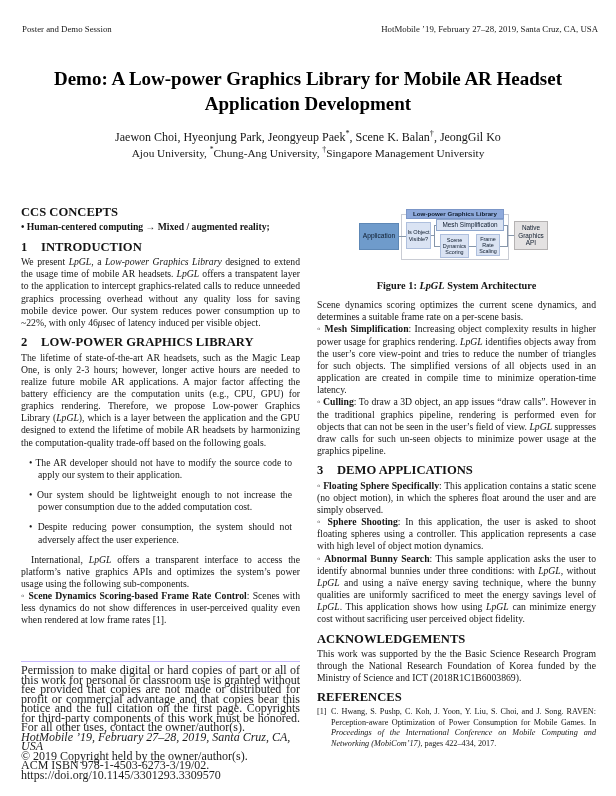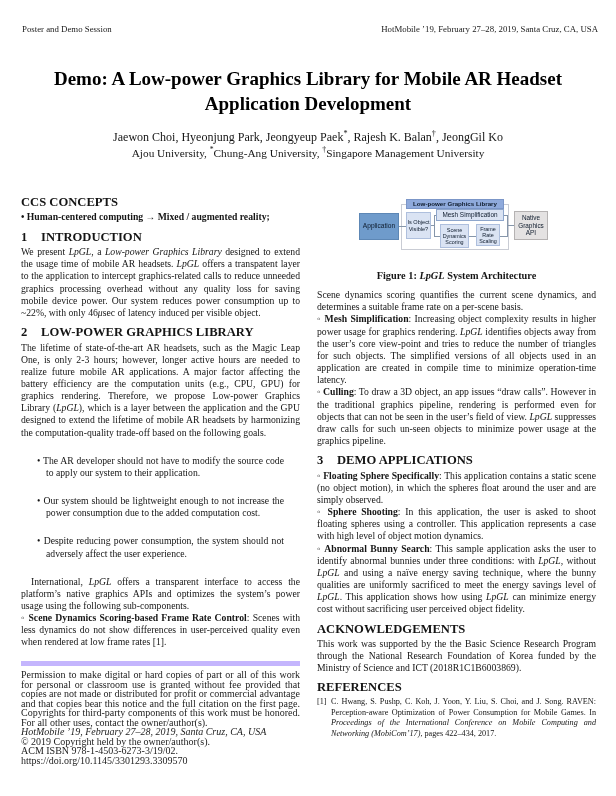--- a/index.html
+++ b/index.html
@@ -16,42 +16,42 @@
     position:absolute; top:66px; left:30px; width:556px; text-align:center;
     font-weight:700; font-size:19px; line-height:1.34; color:#000;
   }
   .authors {
     position:absolute; top:129px; left:0; width:616px; text-align:center; font-size:12px;
   }
   .affiliations {
     position:absolute; top:145px; left:0; width:616px; text-align:center; font-size:11.3px;
   }
   .col {
-    position:absolute; top:194px; width:279px;
+    position:absolute; top:204px; width:279px;
     font-size:9.7px; line-height:12.15px; text-align:justify;
   }
   .col.left  { left:21px; }
   .col.right { left:317px; }
   .heading {
     font-weight:700; font-size:12.6px; line-height:1.15;
     margin:6px 0 2px; display:flex; text-align:left;
   }
   .heading.first { margin-top:1px; }
   .heading.plain { display:block; }
   .sec-num { width:20px; flex:0 0 20px; }
   .para { margin:0; }
   .para.indent { text-indent:10px; }
   .bold-line { font-weight:700; text-align:left; }
-  .bullet { padding-left:9px; text-indent:-9px; margin:16px; }
+  .bullet { padding-left:9px; text-indent:-9px; margin:8px; }
 
   
   .footnote {
     position:absolute; left:21px; top:661px; width:279px;
-    border-top:5px solid #c4b5fd; padding-top:4px;
-    font-size:10px; line-height:9.5px; text-align:justify; color:#1c1c1c;
+    border-top:1px solid #c4b5fd; padding-top:4px;
+    font-size:12px; line-height:9.5px; text-align:justify; color:#1c1c1c;
   }
   .fn-line { text-align:left; }
   .italic { font-style:italic; }
 
   
   .figure-block { margin-bottom:7px; }
   .fig-canvas {
     position:relative; height:59px; margin-top:2px;
     font-family:"Liberation Sans", sans-serif; color:#0e1b2c;
   }
@@ -93,21 +93,21 @@
 <body>
 
 <div class="page">
 
   <div class="top-header">
     <span>Poster and Demo Session</span>
     <span>HotMobile ’19, February 27–28, 2019, Santa Cruz, CA, USA</span>
   </div>
 
   <h1 class="paper-title">Demo: A Low-power Graphics Library for Mobile AR Headset Application Development</h1>
-  <div class="authors"><span>Jaewon Choi, Hyeonjung Park, Jeongyeup Paek</span><span style="vertical-align: super; font-size: 68%;">*</span><span>, Rajesh K. Balan</span><span style="vertical-align: super; font-size: 68%;">†</span><span>, JeongGil Ko</span></div>
+  <div class="authors"><span>Jaewon Choi, Hyeonjung Park, Jeongyeup Paek</span><span style="vertical-align: super; font-size: 68%;">*</span><span>, Scene K. Balan</span><span style="vertical-align: super; font-size: 68%;">†</span><span>, JeongGil Ko</span></div>
   <div class="affiliations"><span>Ajou University, </span><span style="vertical-align: super; font-size: 68%;">*</span><span>Chung-Ang University, </span><span style="vertical-align: super; font-size: 68%;">†</span><span>Singapore Management University</span></div>
 
   <div class="col left">
     <div class="heading plain first">CCS CONCEPTS</div>
     <p class="para bold-line"><span style="font-weight: 700; margin-top: 21px;">• Human-centered computing → Mixed / augmented reality;</span></p>
 
     <div class="heading">
       <span class="sec-num">1</span>
       <span>INTRODUCTION</span>
     </div>
@@ -159,21 +159,21 @@
         <div class="fbox light frame">Frame
 Rate
 Scaling</div>
         <div class="fbox native">Native
 Graphics
 API</div>
       </div>
       <div class="fig-caption"><span style="font-weight: 700;">Figure 1: </span><span style="font-style: italic; font-weight: 700;">LpGL</span><span style="font-weight: 700;"> System Architecture</span></div>
     </div>
 
-    <p class="para"><span>Scene dynamics scoring quantifies the current scene dynamics, and determines a suitable frame rate on a per-scene basis.</span></p>
+    <p class="para"><span>Scene dynamics scoring optimizes the current scene dynamics, and determines a suitable frame rate on a per-scene basis.</span></p>
     <p class="para"><span style="font-weight: 700;">◦ Mesh Simplification</span><span>: Increasing object complexity results in higher power usage for graphics rendering. </span><span style="font-style: italic;">LpGL</span><span> identifies objects away from the user’s core view-point and tries to reduce the number of triangles for such objects. The simplified versions of all objects used in an application are created in compile time to minimize operation-time latency.</span></p>
     <p class="para"><span style="font-weight: 700;">◦ Culling</span><span>: To draw a 3D object, an app issues “draw calls”. However in the traditional graphics pipeline, rendering is performed even for objects that can not be seen in the user’s field of view. </span><span style="font-style: italic;">LpGL</span><span> suppresses draw calls for such un-seen objects to minimize power usage at the graphics pipeline.</span></p>
 
     <div class="heading">
       <span class="sec-num">3</span>
       <span>DEMO APPLICATIONS</span>
     </div>
     <p class="para"><span style="font-weight: 700;">◦ Floating Sphere Specifically</span><span>: This application contains a static scene (no object motion), in which the spheres float around the user and are simply observed.</span></p>
     <p class="para"><span style="font-weight: 700;">◦ Sphere Shooting</span><span>: In this application, the user is asked to shoot floating spheres using a controller. This application represents a case with high level of object motion dynamics.</span></p>
     <p class="para"><span style="font-weight: 700;">◦ Abnormal Bunny Search</span><span>: This sample application asks the user to identify abnormal bunnies under three conditions: with </span><span style="font-style: italic;">LpGL</span><span>, without </span><span style="font-style: italic;">LpGL</span><span> and using a naïve energy saving technique, where the bunny qualities are uniformly sacrificed to meet the energy savings level of </span><span style="font-style: italic;">LpGL</span><span>. This application shows how using </span><span style="font-style: italic;">LpGL</span><span> can minimize energy cost without sacrificing user perceived object fidelity.</span></p>

